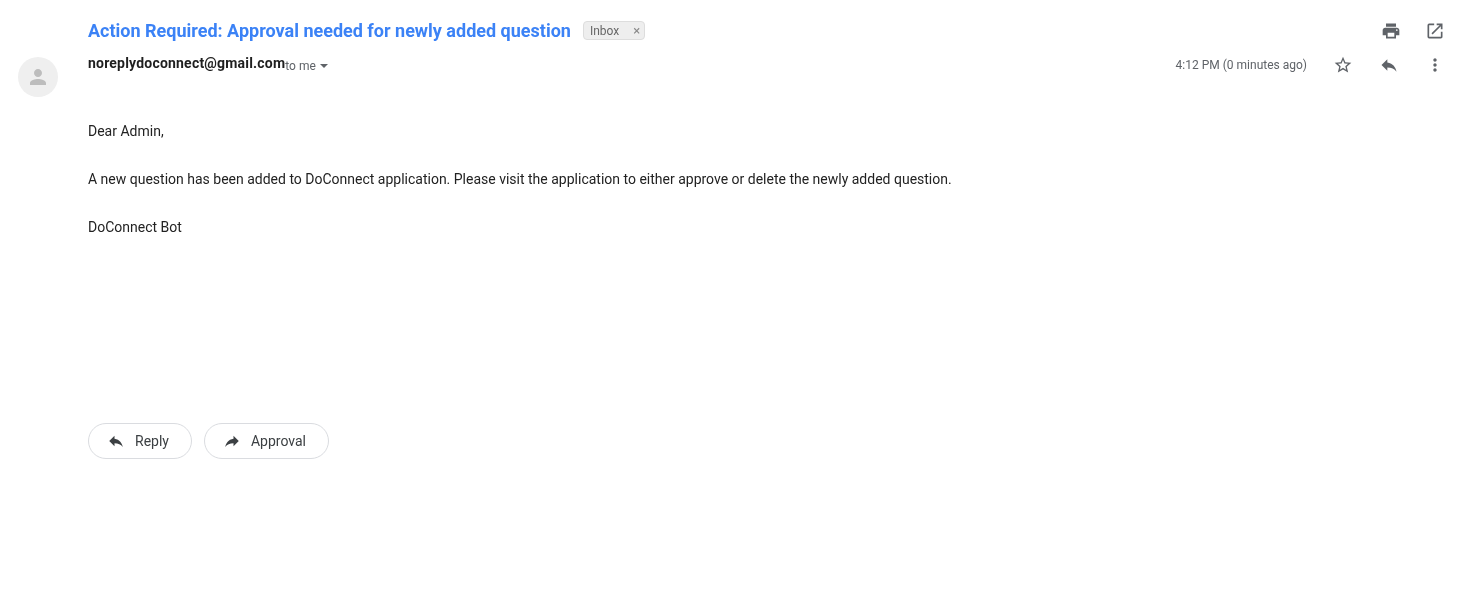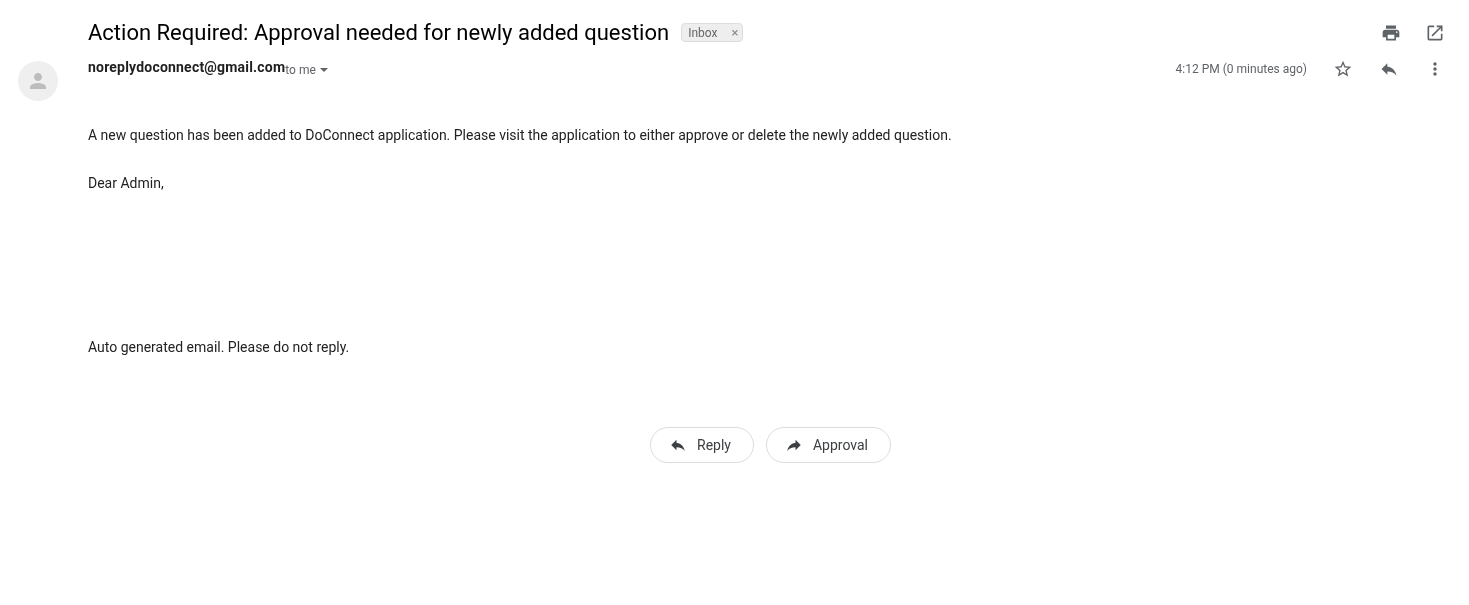--- a/index.html
+++ b/index.html
@@ -20,23 +20,23 @@
     padding-left: 72px;
     padding-right: 8px;
     margin-bottom: 14px;
   }
   .subject-left {
     display: flex;
     align-items: center;
     gap: 12px;
   }
   .subject {
-    font-size: 22px;
-    font-weight: 400;
-    color: #000000;
+    font-size: 18px;
+    font-weight: 700;
+    color: #3b82f6;
     letter-spacing: 0;
   }
   .label-chip {
     font-size: 12px;
     background: #eee;
     border: 1px solid #ddd;
     border-radius: 4px;
     color: #666;
     padding: 1px 2px 1px 6px;
     display: inline-flex;
@@ -136,21 +136,20 @@
   }
   .body p { margin: 0 0 28px 0; }
   .body p.sig { margin-bottom: 0; }
   .body .gap { height: 116px; }
 
   .action-row {
     padding-left: 72px;
     margin-top: 70px;
     display: flex;
     gap: 12px;
-    justify-content: center;
   }
   .pill-btn {
     border: 1px solid #dadce0;
     border-radius: 999px;
     background: #fff;
     height: 36px;
     padding: 0 22px 0 18px;
     display: inline-flex;
     align-items: center;
     gap: 10px;
@@ -217,24 +216,24 @@
         <div class="icon-btn">
           <svg viewBox="0 0 24 24">
               <path d="M12 8c1.1 0 2-.9 2-2s-.9-2-2-2-2 .9-2 2 .9 2 2 2zm0 2c-1.1 0-2 .9-2 2s.9 2 2 2 2-.9 2-2-.9-2-2-2zm0 6c-1.1 0-2 .9-2 2s.9 2 2 2 2-.9 2-2-.9-2-2-2z"></path>
             </svg>
         </div>
       </div>
     </div>
   </div>
 
   <div class="body">
+    <p>Dear Admin,</p>
     <p>A new question has been added to DoConnect application. Please visit the application to either approve or delete the newly added question.</p>
-    <p>Dear Admin,</p>
+    <p class="sig">DoConnect Bot</p>
     <div class="gap"></div>
-    <p>Auto generated email. Please do not reply.</p>
   </div>
 
   <div class="action-row">
     <button class="pill-btn">
       <svg viewBox="0 0 24 24">
           <path d="M10 9V5l-7 7 7 7v-4.1c5 0 8.5 1.6 11 5.1-1-5-4-10-11-11z"></path>
         </svg>
       <span>Reply</span>
     </button>
     <button class="pill-btn">

